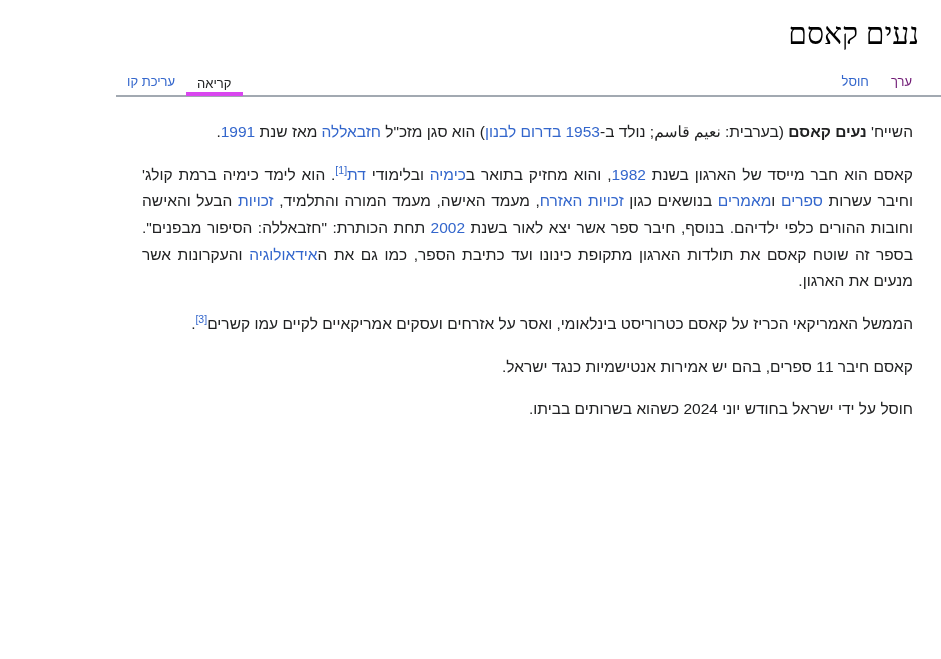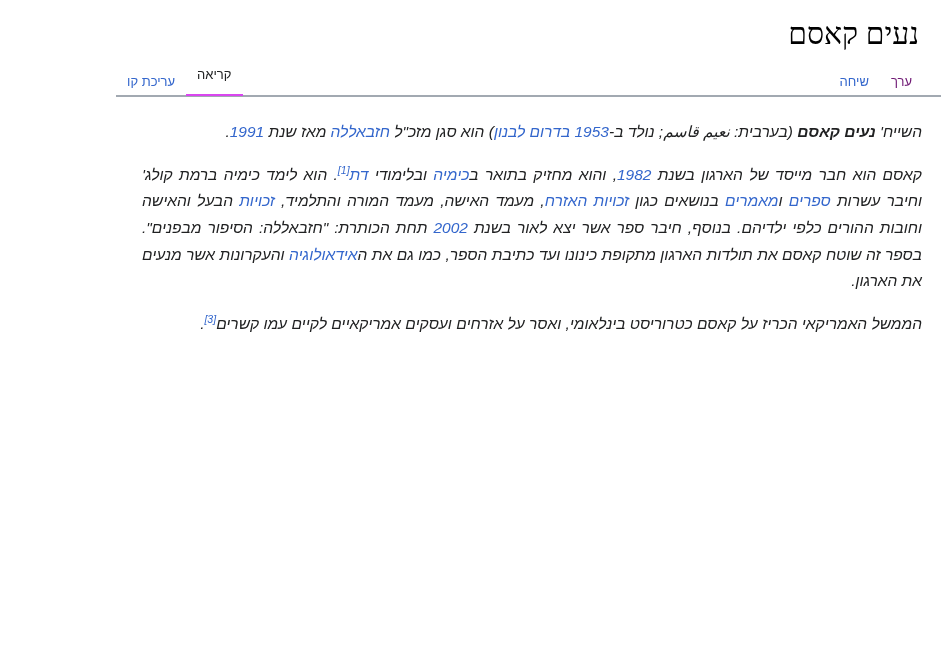--- a/index.html
+++ b/index.html
@@ -57,36 +57,35 @@
     color: #3366cc;
     padding: 0 11px 7px 11px;
     cursor: pointer;
     white-space: nowrap;
     position: relative;
     z-index: 2;
     text-align: right;
   }
   .tab.selected {
     color: #202122;
-    border-bottom: 2px solid #d946ef;
-    padding-bottom: 12px;
+    border-bottom: 4px solid #d946ef;
+    padding-bottom: 1px;
   }
   .tab.plain {
     color: #701a75;
   }
   .tab.cut {
     overflow: hidden;
   }
   .content {
-    padding: 22px 19px 0 26px;
+    padding: 22px 28px 0 26px;
     font-size: 15.5px;
     line-height: 1.72;
     text-align: justify;
     color: #202122;
-    font-style: italic;
   }
   .content p {
     margin: 0 0 16px 0;
   }
   a.lnk {
     color: #3366cc;
     text-decoration: none;
     cursor: pointer;
   }
   b.bold {
@@ -106,25 +105,27 @@
 <body>
 
 <div class="page">
 
   <div class="title-bar">
     <h1 class="page-title">נעים קאסם</h1>
   </div>
 
   <div class="tab-bar">
     <div class="tab plain">ערך</div>
-    <div class="tab">שיחה</div>
+    <div class="tab">חוסל</div>
     <div style="flex:1"></div>
     <div class="tab selected">קריאה</div>
     <div class="tab cut">עריכת קו</div>
   </div>
 
   <div class="content" id="article-body">
       <p><span>השייח' </span><b class="bold">נעים קאסם</b><span> (בערבית: </span><span>نعيم قاسم</span><span>; נולד ב-</span><a class="lnk">1953</a><span> </span><a class="lnk">בדרום לבנון</a><span>) הוא סגן מזכ"ל </span><a class="lnk">חזבאללה</a><span> מאז שנת </span><a class="lnk">1991</a><span>.</span></p>
       <p><span>קאסם הוא חבר מייסד של הארגון בשנת </span><a class="lnk">1982</a><span>, והוא מחזיק בתואר ב</span><a class="lnk">כימיה</a><span> ובלימודי </span><a class="lnk">דת</a><sup class="ref"><a>[1]</a></sup><span>. הוא לימד כימיה ברמת קולג' וחיבר עשרות </span><a class="lnk">ספרים</a><span> ו</span><a class="lnk">מאמרים</a><span> בנושאים כגון </span><a class="lnk">זכויות האזרח</a><span>, מעמד האישה, מעמד המורה והתלמיד, </span><a class="lnk">זכויות</a><span> הבעל והאישה וחובות ההורים כלפי ילדיהם. בנוסף, חיבר ספר אשר יצא לאור בשנת </span><a class="lnk">2002</a><span> תחת הכותרת: "חזבאללה: הסיפור מבפנים". בספר זה שוטח קאסם את תולדות הארגון מתקופת כינונו ועד כתיבת הספר, כמו גם את ה</span><a class="lnk">אידאולוגיה</a><span> והעקרונות אשר מנעים את הארגון.</span></p>
       <p><span>הממשל האמריקאי הכריז על קאסם כטרוריסט בינלאומי, ואסר על אזרחים ועסקים אמריקאיים לקיים עמו קשרים</span><sup class="ref"><a>[3]</a></sup><span>.</span></p>
+      <p><span>קאסם חיבר 11 ספרים, בהם יש אמירות אנטישמיות כנגד ישראל.</span></p>
+      <p><span>חוסל על ידי ישראל בחודש יוני 2024 כשהוא בשרותים בביתו.</span></p>
     </div>
 
 </div>
 
 </body></html>

